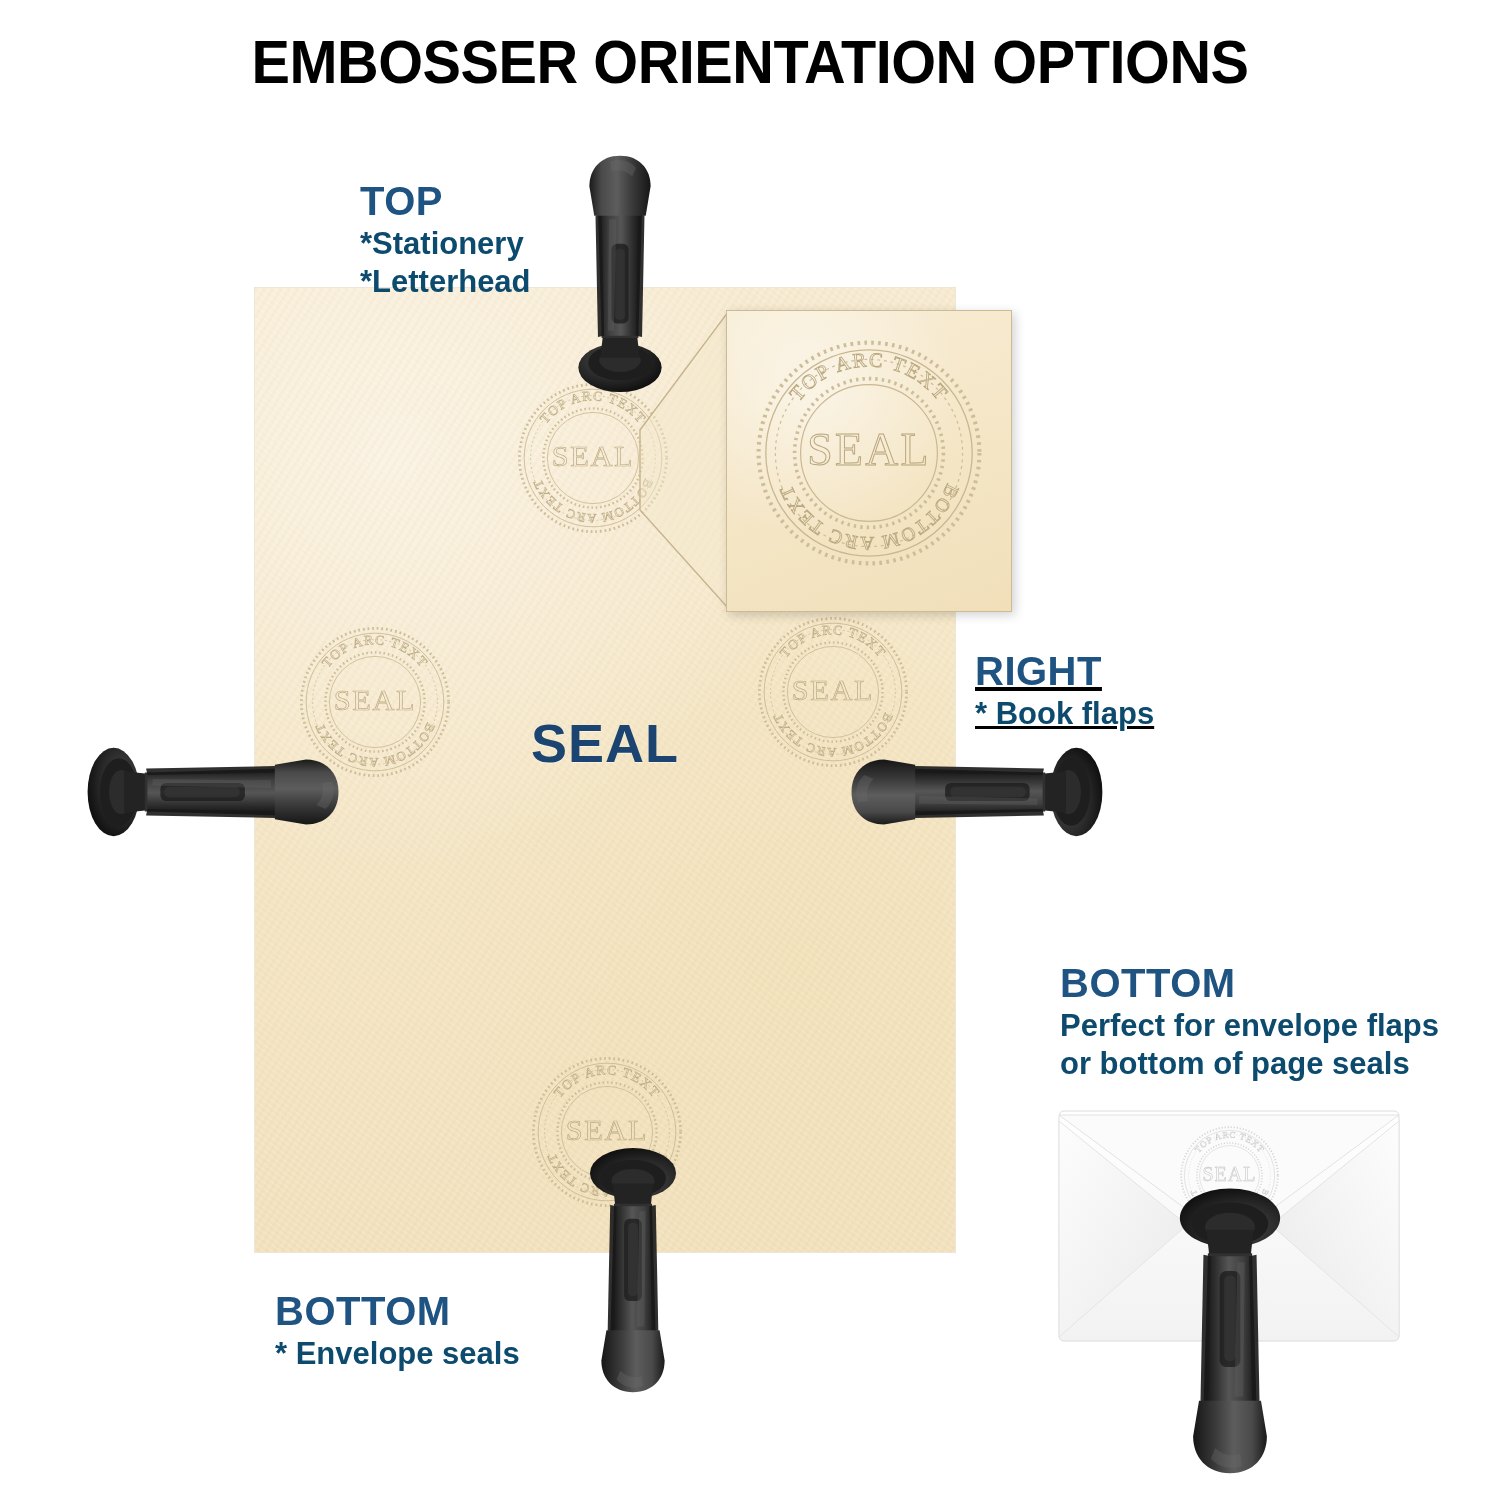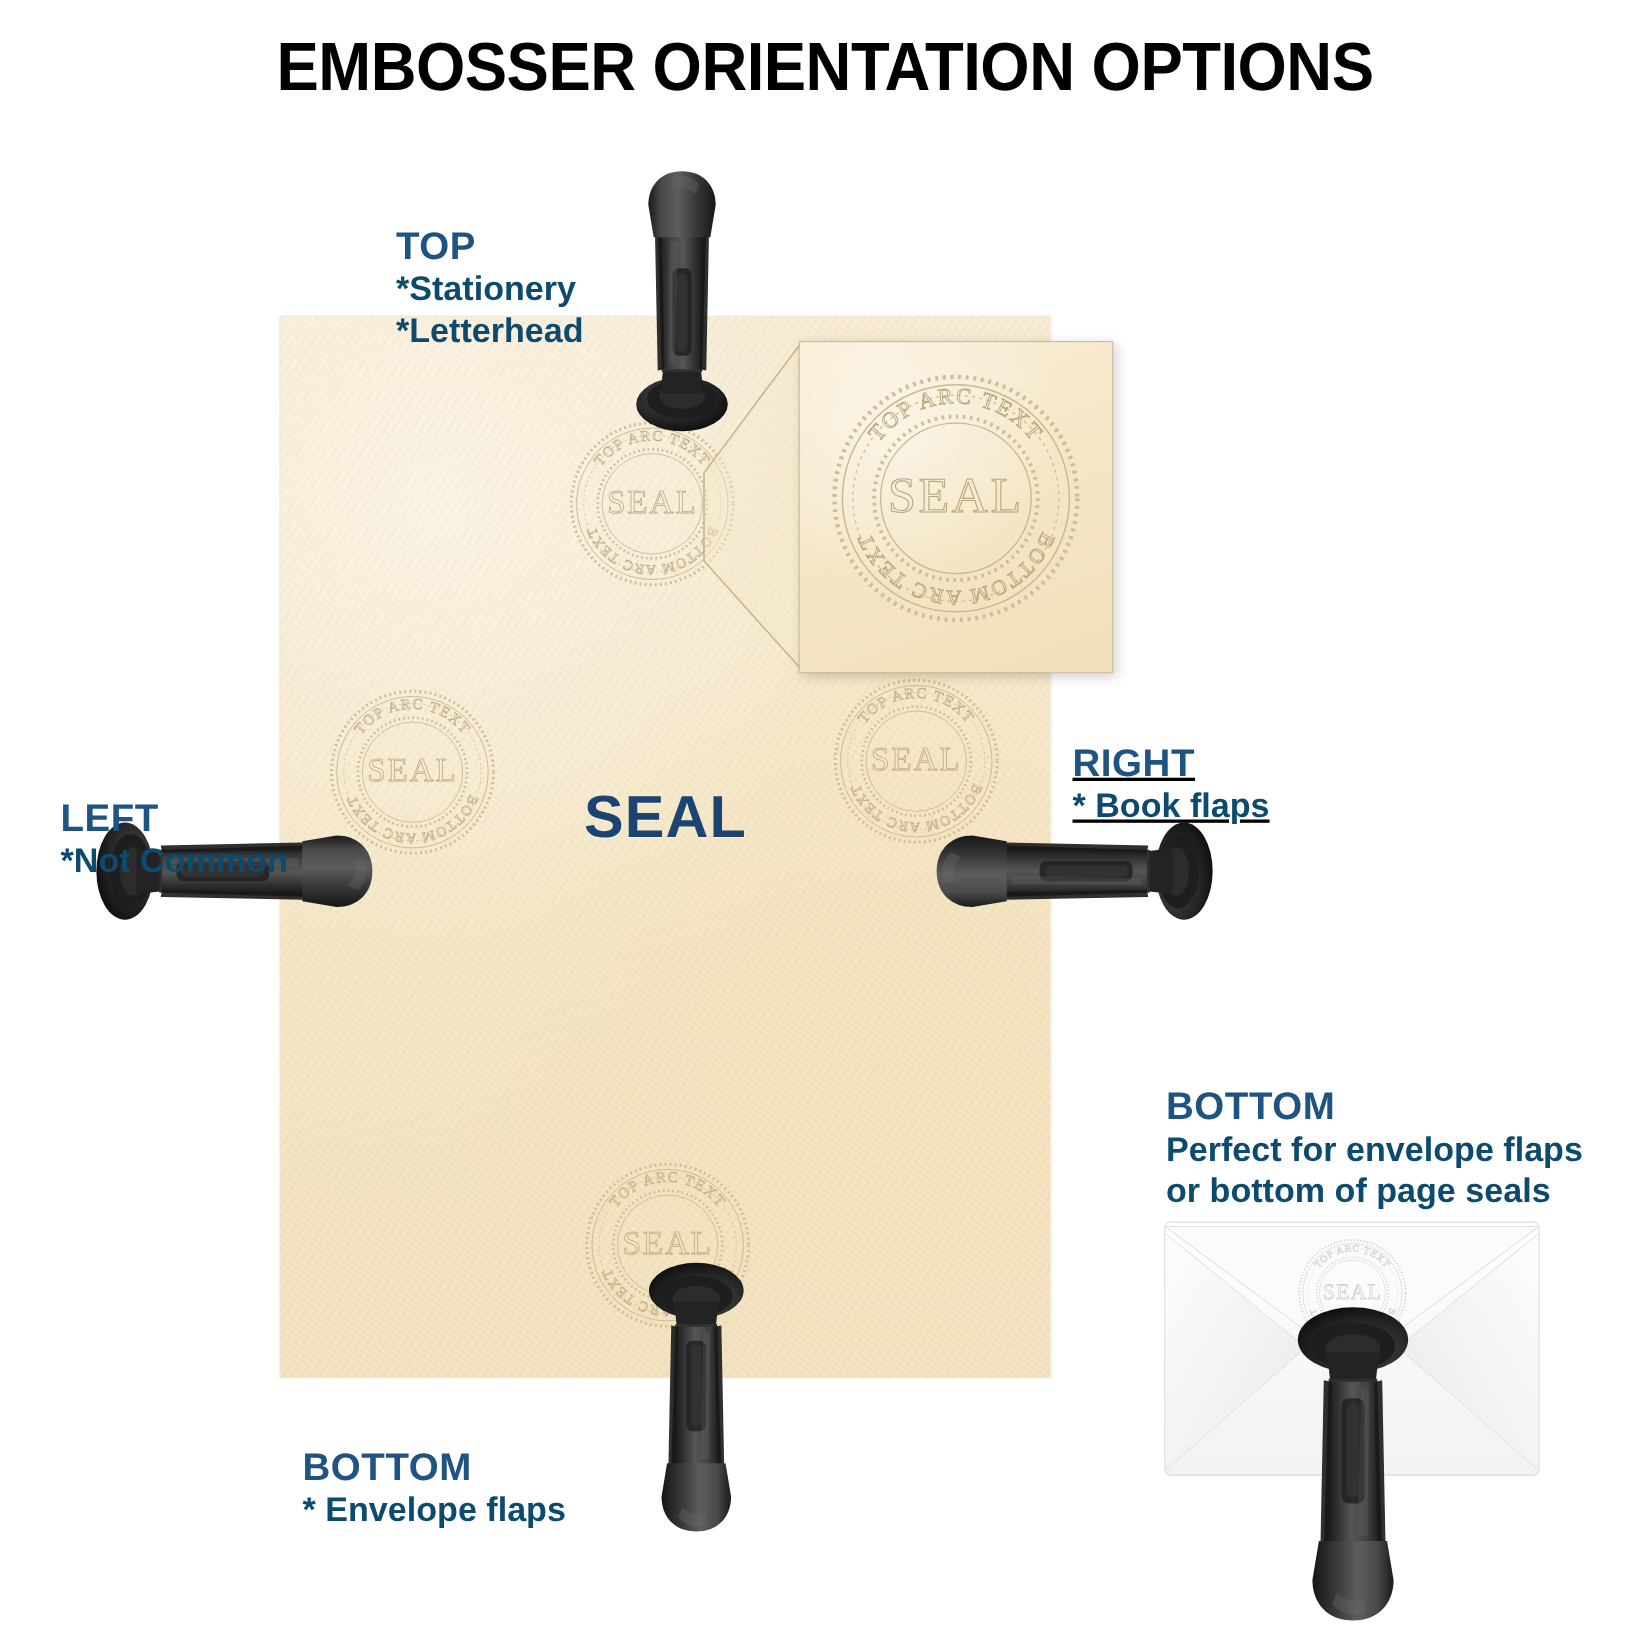--- a/index.html
+++ b/index.html
@@ -66,21 +66,21 @@
     box-shadow:3px 3px 10px rgba(0,0,0,.18);
   }
 
   
   .tool{position:absolute;}
   .tool svg{display:block;overflow:visible;}
 
   
   .callout{position:absolute;}
   .callout .head{
-    color:#1f5382;font-weight:bold;font-size:35px;letter-spacing:.5px;line-height:1.18;margin-top:25px;
+    color:#1f5382;font-weight:bold;font-size:40px;letter-spacing:.5px;line-height:1.18;
   }
   .callout .line{
     color:#0c4a6e;font-weight:bold;font-size:31px;line-height:1.22;white-space:nowrap;
   }
 
   
   .envelope{position:absolute;left:1055px;top:1105px;width:348px;height:248px;}
 </style>
 </head>
 <body>
@@ -312,33 +312,29 @@
       </g>
     </svg>
   </div>
 
   <div class="callout" style="left:360px;top:178px;">
     <div class="head">TOP</div>
     <div class="line">*Stationery</div>
     <div class="line">*Letterhead</div>
   </div>
 
-  <div class="callout" style="left:55px;top:698px;">
-    <div class="head">LEFT</div>
-    <div class="line">*Not Common</div>
-  </div>
 
   <div class="callout" style="left:975px;top:648px;text-decoration:underline;">
     <div class="head">RIGHT</div>
     <div class="line">* Book flaps</div>
   </div>
 
   <div class="callout" style="left:275px;top:1288px;">
     <div class="head">BOTTOM</div>
-    <div class="line">* Envelope flaps</div>
+    <div class="line">* Envelope seals</div>
   </div>
 
   <div class="callout" style="left:1060px;top:960px;">
     <div class="head">BOTTOM</div>
     <div class="line">Perfect for envelope flaps</div>
     <div class="line">or bottom of page seals</div>
   </div>
 
 </div>
 

